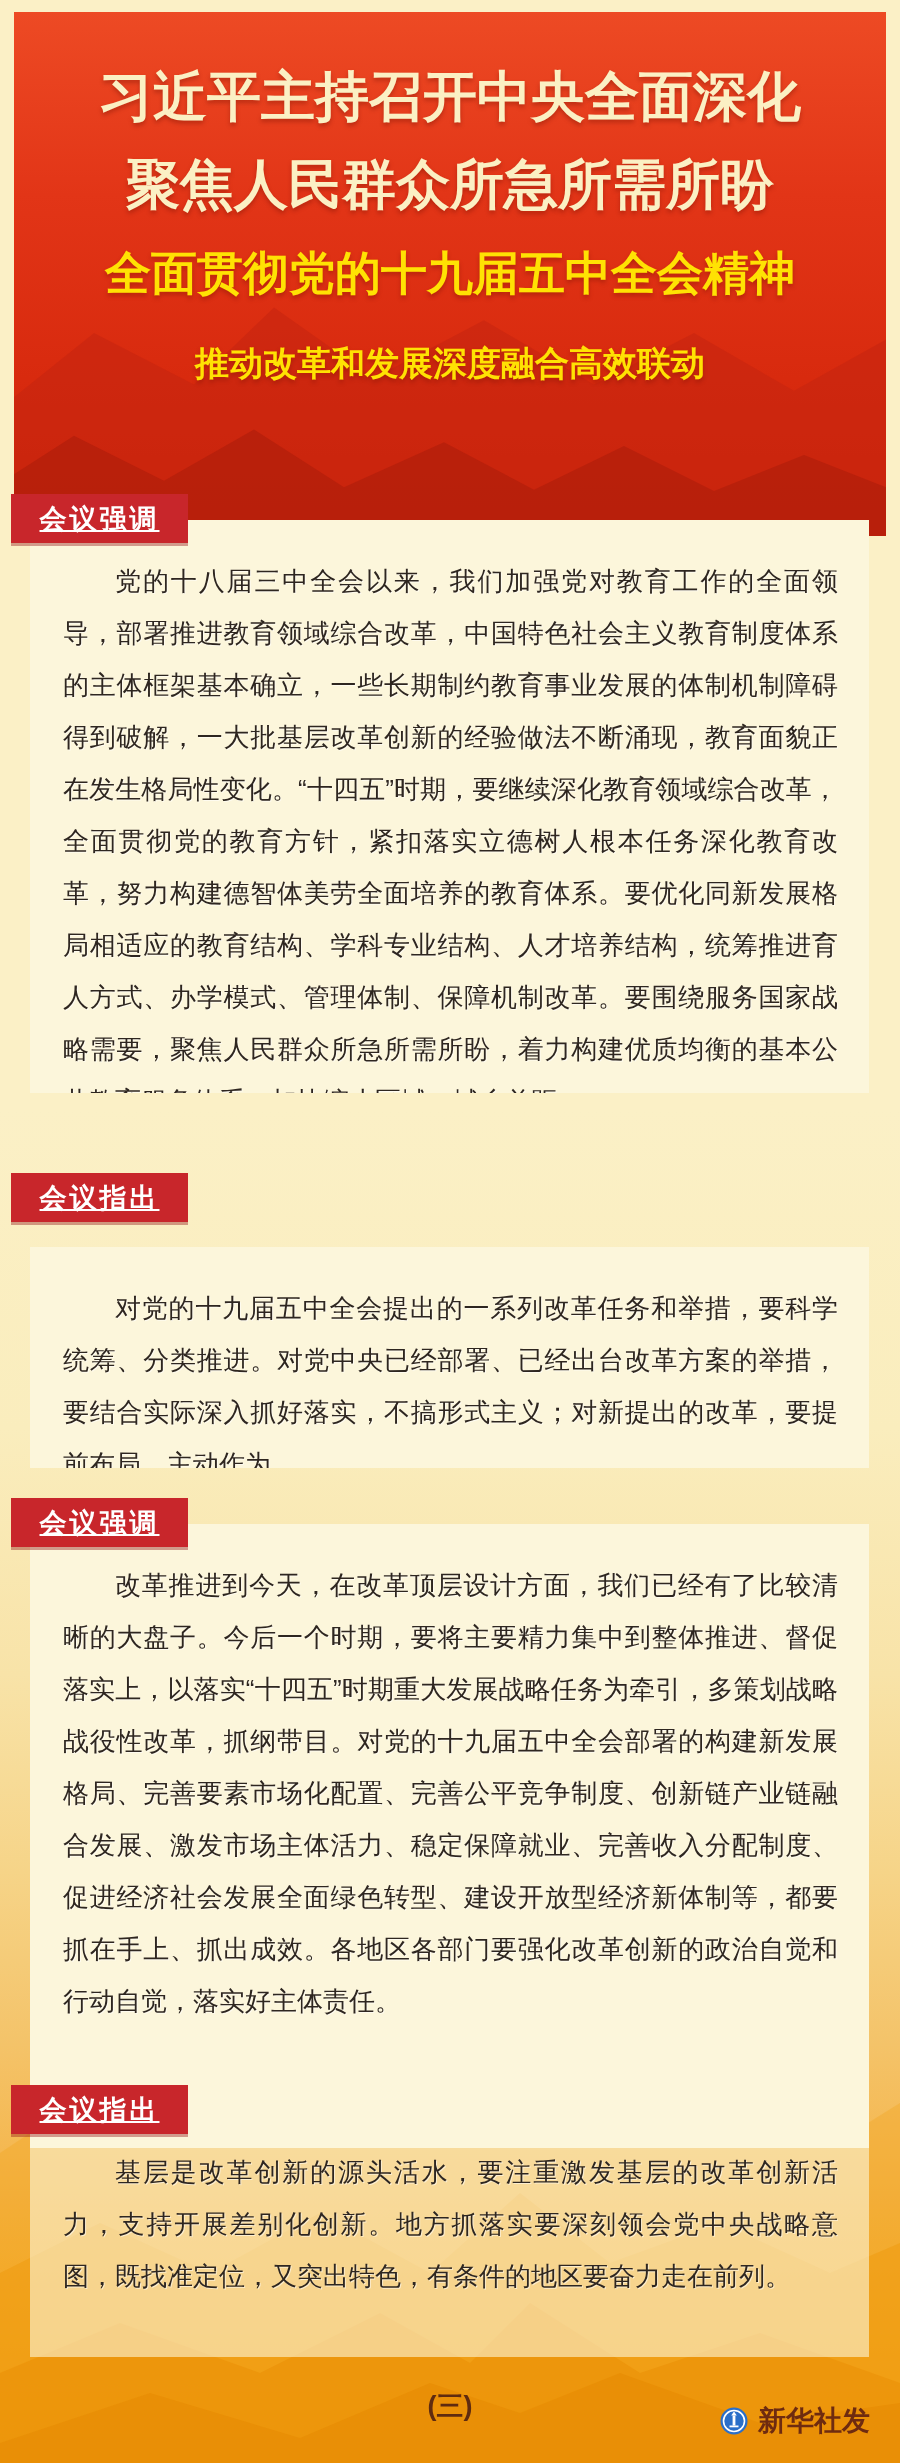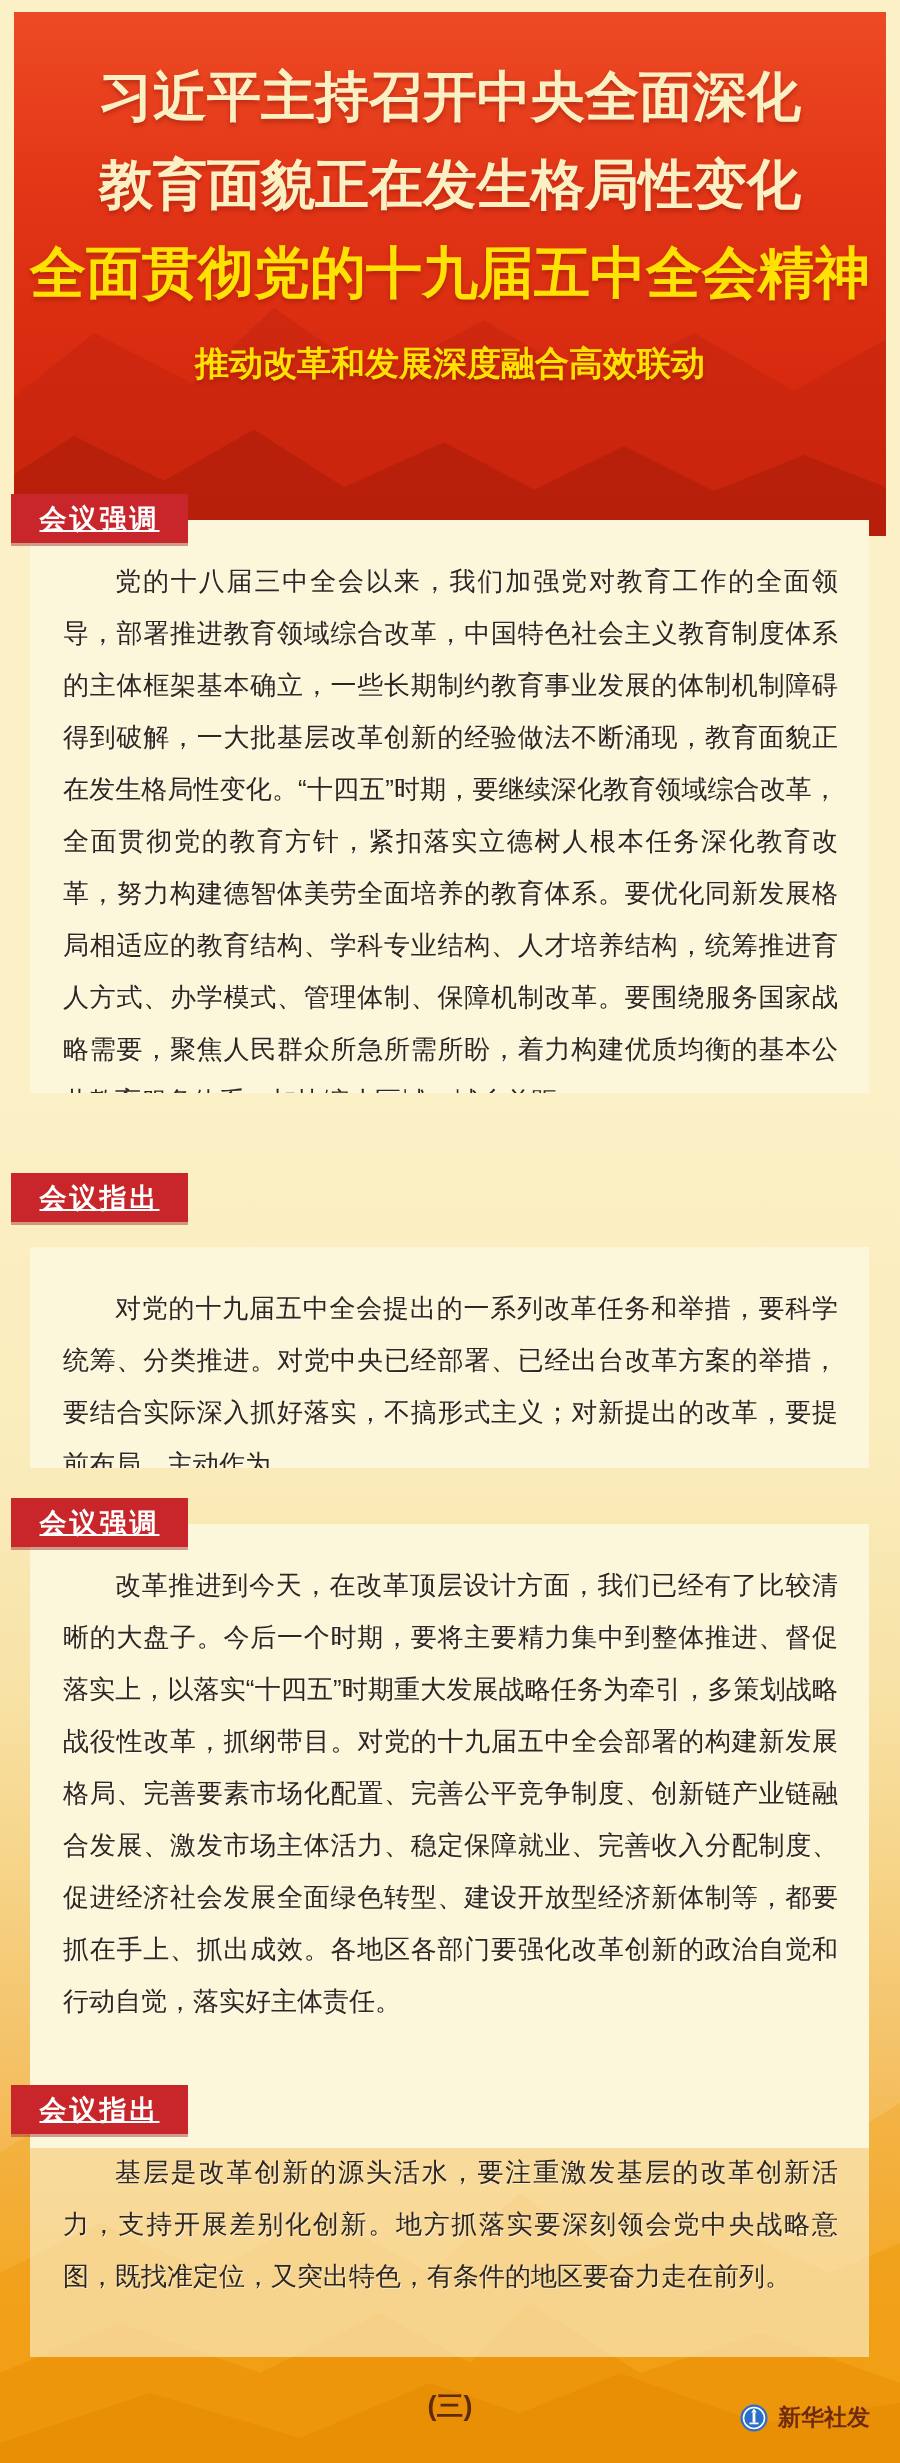--- a/index.html
+++ b/index.html
@@ -21,21 +21,21 @@
     position:absolute;left:14px;top:12px;width:872px;height:524px;
     overflow:hidden;z-index:2;
     background:linear-gradient(180deg,#ED4A24 0%,#E23517 35%,#D82A0E 70%,#CE2408 100%);
   }
   .banner-mountains{position:absolute;left:0;bottom:0;width:100%;height:100%;z-index:1;}
   .title{position:relative;z-index:2;text-align:center;font-weight:bold;
          text-shadow:0 3px 4px rgba(110,15,0,.35);}
   .title-line{white-space:nowrap;}
   .t1{margin-top:40px;color:#FBF0C4;font-size:54px;line-height:88px;}
   .t2{color:#FBF0C4;font-size:54px;line-height:88px;}
-  .t3{color:#FFE203;font-size:56px;line-height:90px;}
+  .t3{color:#FFE203;font-size:46px;line-height:90px;}
   .t4{color:#FFE203;font-size:34px;line-height:90px;}
 
   
   .badge{
     position:absolute;left:11px;width:177px;height:49px;z-index:4;
     background:#C8262B;color:#FFFFFF;
     font-size:27px;font-weight:bold;letter-spacing:3px;
     display:flex;align-items:center;justify-content:center;
     box-shadow:0 3px 0 rgba(145,20,22,.4);
     text-decoration:underline;
@@ -59,37 +59,37 @@
   .bottom-mountains{position:absolute;left:0;bottom:0;width:900px;height:520px;z-index:1;}
 
   
   .page-marker{
     position:absolute;left:0;right:0;top:2388px;z-index:3;
     text-align:center;font-size:27px;font-weight:bold;color:#5F2B10;
   }
   .credit{
     position:absolute;right:30px;top:2402px;z-index:3;
     display:flex;align-items:center;gap:10px;
-    color:#6E2B10;font-size:23px;font-weight:bold;white-space:nowrap;
+    color:#6E2B10;font-size:28px;font-weight:bold;white-space:nowrap;
   }
   .credit svg{display:block;}
 </style>
 </head>
 <body>
 
 <div class="page">
 
   <div class="banner">
     <svg class="banner-mountains" viewBox="0 0 872 408" preserveAspectRatio="none">
       <polygon points="0,300 80,250 180,290 260,230 360,285 470,240 580,290 680,250 780,295 872,255 872,408 0,408" fill="#C42410" opacity="0.55"></polygon>
       <polygon points="0,360 60,330 150,365 240,325 330,370 430,335 520,372 610,338 700,373 790,345 872,370 872,408 0,408" fill="#B01E0C" opacity="0.7"></polygon>
     </svg>
     <div class="title">
       <div class="title-line t1">习近平主持召开中央全面深化</div>
-      <div class="title-line t2">教育面貌正在发生格局性变化</div>
+      <div class="title-line t2">聚焦人民群众所急所需所盼</div>
       <div class="title-line t3">全面贯彻党的十九届五中全会精神</div>
       <div class="title-line t4">推动改革和发展深度融合高效联动</div>
     </div>
   </div>
 
   <svg class="bottom-mountains" viewBox="0 0 900 520" preserveAspectRatio="none">
     <polygon points="0,210 90,150 200,200 300,140 420,190 540,120 660,180 760,130 860,185 900,160 900,520 0,520" fill="#F0A21E" opacity="0.35"></polygon>
     <polygon points="0,330 100,280 210,330 320,270 430,330 520,250 610,320 720,280 830,330 900,300 900,520 0,520" fill="#EE9A10" opacity="0.55"></polygon>
     <polygon points="0,430 120,380 260,430 380,370 470,420 530,360 640,430 760,390 900,440 900,520 0,520" fill="#EC930A" opacity="0.8"></polygon>
     <polygon points="0,500 150,450 300,495 430,440 520,470 620,430 760,480 900,460 900,520 0,520" fill="#E98F06"></polygon>

